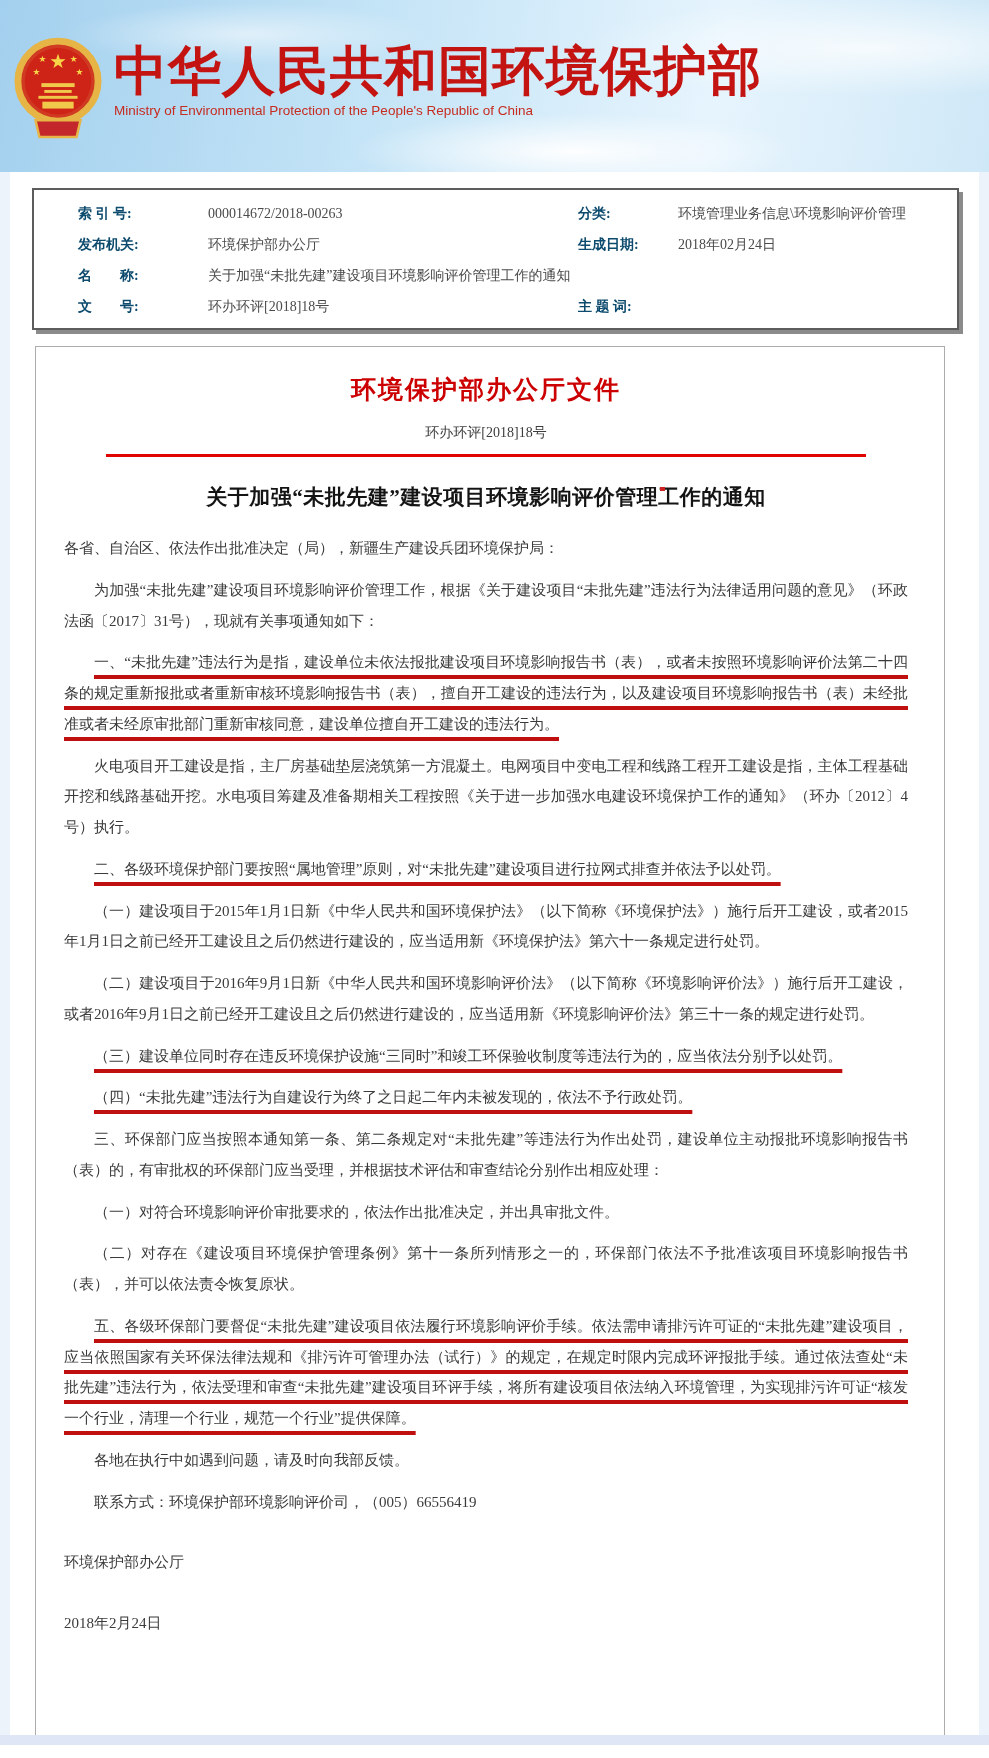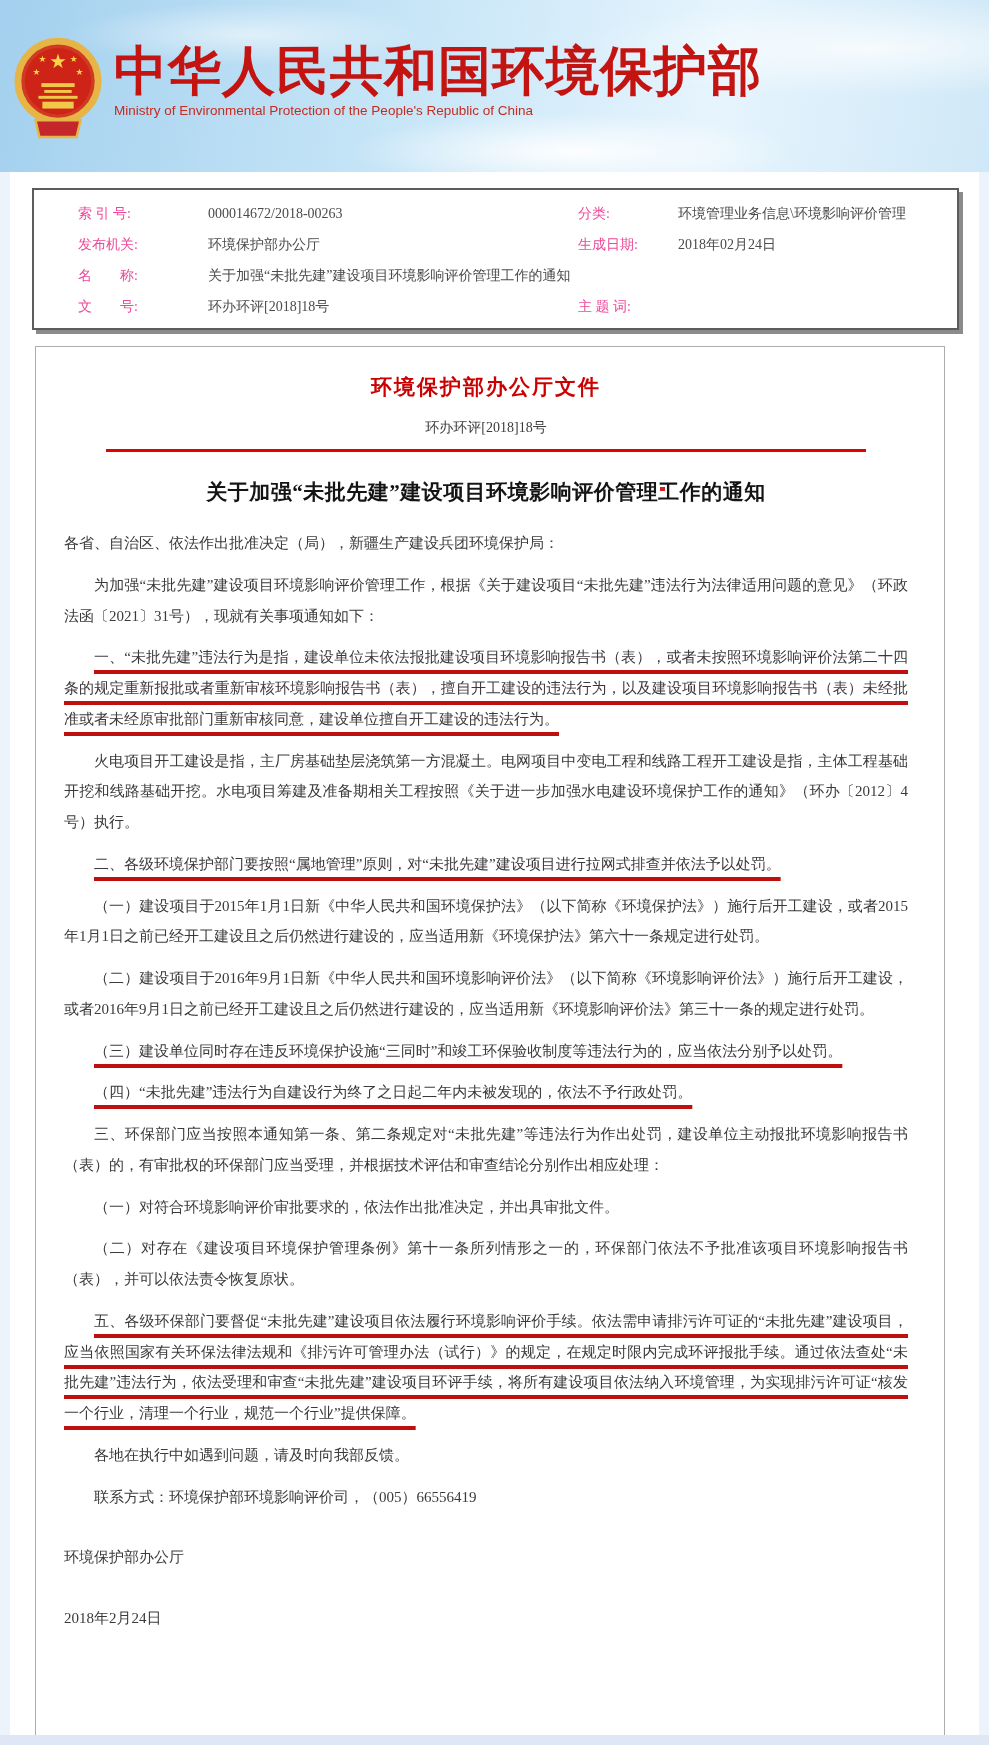--- a/index.html
+++ b/index.html
@@ -32,31 +32,31 @@
   .content{position:absolute;top:172px;left:10px;width:969px;height:1563px;background:#ffffff;}
   
   .meta-box{
     margin:16px 20px 0 22px;background:#fff;
     border:2px solid #5c5c5c;
     box-shadow:4px 4px 0 rgba(110,110,110,.8);
     padding:8px 0 6px 0;
   }
   .meta-table{width:100%;border-collapse:collapse;table-layout:fixed;font-size:14px;color:#4a4a4a;}
   .meta-table td{padding:5px 4px;line-height:1.5;overflow:hidden;white-space:nowrap;}
-  .meta-table td.lbl{font-weight:normal;color:#ec4899;}
+  .meta-table td.lbl{font-weight:bold;color:#0c4a6e;}
   .meta-table td.c1{padding-left:44px;width:122px;}
   .meta-table td.c2{width:362px;margin-top:45px;}
   .meta-table td.c3{width:92px;}
   
   .doc-box{
     margin:16px 34px 0 25px;background:#fff;border:1px solid #acacac;
     box-sizing:border-box;height:1404px;overflow:hidden;position:relative;
     padding:18px 36px 0 28px;
   }
-  .letterhead{text-align:center;color:#cc0000;font-weight:bold;font-size:21px;letter-spacing:2px;margin:8px 0 0;}
+  .letterhead{text-align:center;color:#cc0000;font-weight:bold;font-size:25px;letter-spacing:2px;margin:8px 0 0;}
   .docnum{text-align:center;font-size:14px;color:#3c3c3c;margin:18px 0 0;}
   .redline{height:3px;background:#e00400;margin:12px 42px 0;}
   .doc-title{text-align:center;font-size:21px;font-weight:bold;color:#141414;margin:26px 0 0;letter-spacing:.5px;}
   .red-dot{position:absolute;left:624px;top:140px;width:5px;height:4px;background:#c22;}
   
   .doc-body{margin-top:22px;}
   .doc-body p{margin:11px 0;font-size:15px;line-height:2.05;color:#3a3a3a;text-align:justify;}
   .ind{text-indent:2em;}
   .rl{
     text-decoration:underline;
@@ -131,21 +131,21 @@
 
   <section class="doc-box">
     <div class="letterhead">环境保护部办公厅文件</div>
     <div class="docnum">环办环评[2018]18号</div>
     <div class="redline"></div>
     <h1 class="doc-title">关于加强“未批先建”建设项目环境影响评价管理工作的通知</h1>
     <span class="red-dot"></span>
 
     <div class="doc-body">
       <p>各省、自治区、依法作出批准决定（局），新疆生产建设兵团环境保护局：</p>
-      <p class="ind">为加强“未批先建”建设项目环境影响评价管理工作，根据《关于建设项目“未批先建”违法行为法律适用问题的意见》（环政法函〔2021〕31号），现就有关事项通知如下：</p>
+      <p class="ind">为加强“未批先建”建设项目环境影响评价管理工作，根据《关于建设项目“未批先建”违法行为法律适用问题的意见》（环政法函〔2017〕31号），现就有关事项通知如下：</p>
       <p class="ind rl">一、“未批先建”违法行为是指，建设单位未依法报批建设项目环境影响报告书（表），或者未按照环境影响评价法第二十四条的规定重新报批或者重新审核环境影响报告书（表），擅自开工建设的违法行为，以及建设项目环境影响报告书（表）未经批准或者未经原审批部门重新审核同意，建设单位擅自开工建设的违法行为。</p>
       <p class="ind">火电项目开工建设是指，主厂房基础垫层浇筑第一方混凝土。电网项目中变电工程和线路工程开工建设是指，主体工程基础开挖和线路基础开挖。水电项目筹建及准备期相关工程按照《关于进一步加强水电建设环境保护工作的通知》（环办〔2012〕4号）执行。</p>
       <p class="ind rl">二、各级环境保护部门要按照“属地管理”原则，对“未批先建”建设项目进行拉网式排查并依法予以处罚。</p>
       <p class="ind">（一）建设项目于2015年1月1日新《中华人民共和国环境保护法》（以下简称《环境保护法》）施行后开工建设，或者2015年1月1日之前已经开工建设且之后仍然进行建设的，应当适用新《环境保护法》第六十一条规定进行处罚。</p>
       <p class="ind">（二）建设项目于2016年9月1日新《中华人民共和国环境影响评价法》（以下简称《环境影响评价法》）施行后开工建设，或者2016年9月1日之前已经开工建设且之后仍然进行建设的，应当适用新《环境影响评价法》第三十一条的规定进行处罚。</p>
       <p class="ind rl">（三）建设单位同时存在违反环境保护设施“三同时”和竣工环保验收制度等违法行为的，应当依法分别予以处罚。</p>
       <p class="ind rl">（四）“未批先建”违法行为自建设行为终了之日起二年内未被发现的，依法不予行政处罚。</p>
       <p class="ind">三、环保部门应当按照本通知第一条、第二条规定对“未批先建”等违法行为作出处罚，建设单位主动报批环境影响报告书（表）的，有审批权的环保部门应当受理，并根据技术评估和审查结论分别作出相应处理：</p>
       <p class="ind">（一）对符合环境影响评价审批要求的，依法作出批准决定，并出具审批文件。</p>
       <p class="ind">（二）对存在《建设项目环境保护管理条例》第十一条所列情形之一的，环保部门依法不予批准该项目环境影响报告书（表），并可以依法责令恢复原状。</p>

